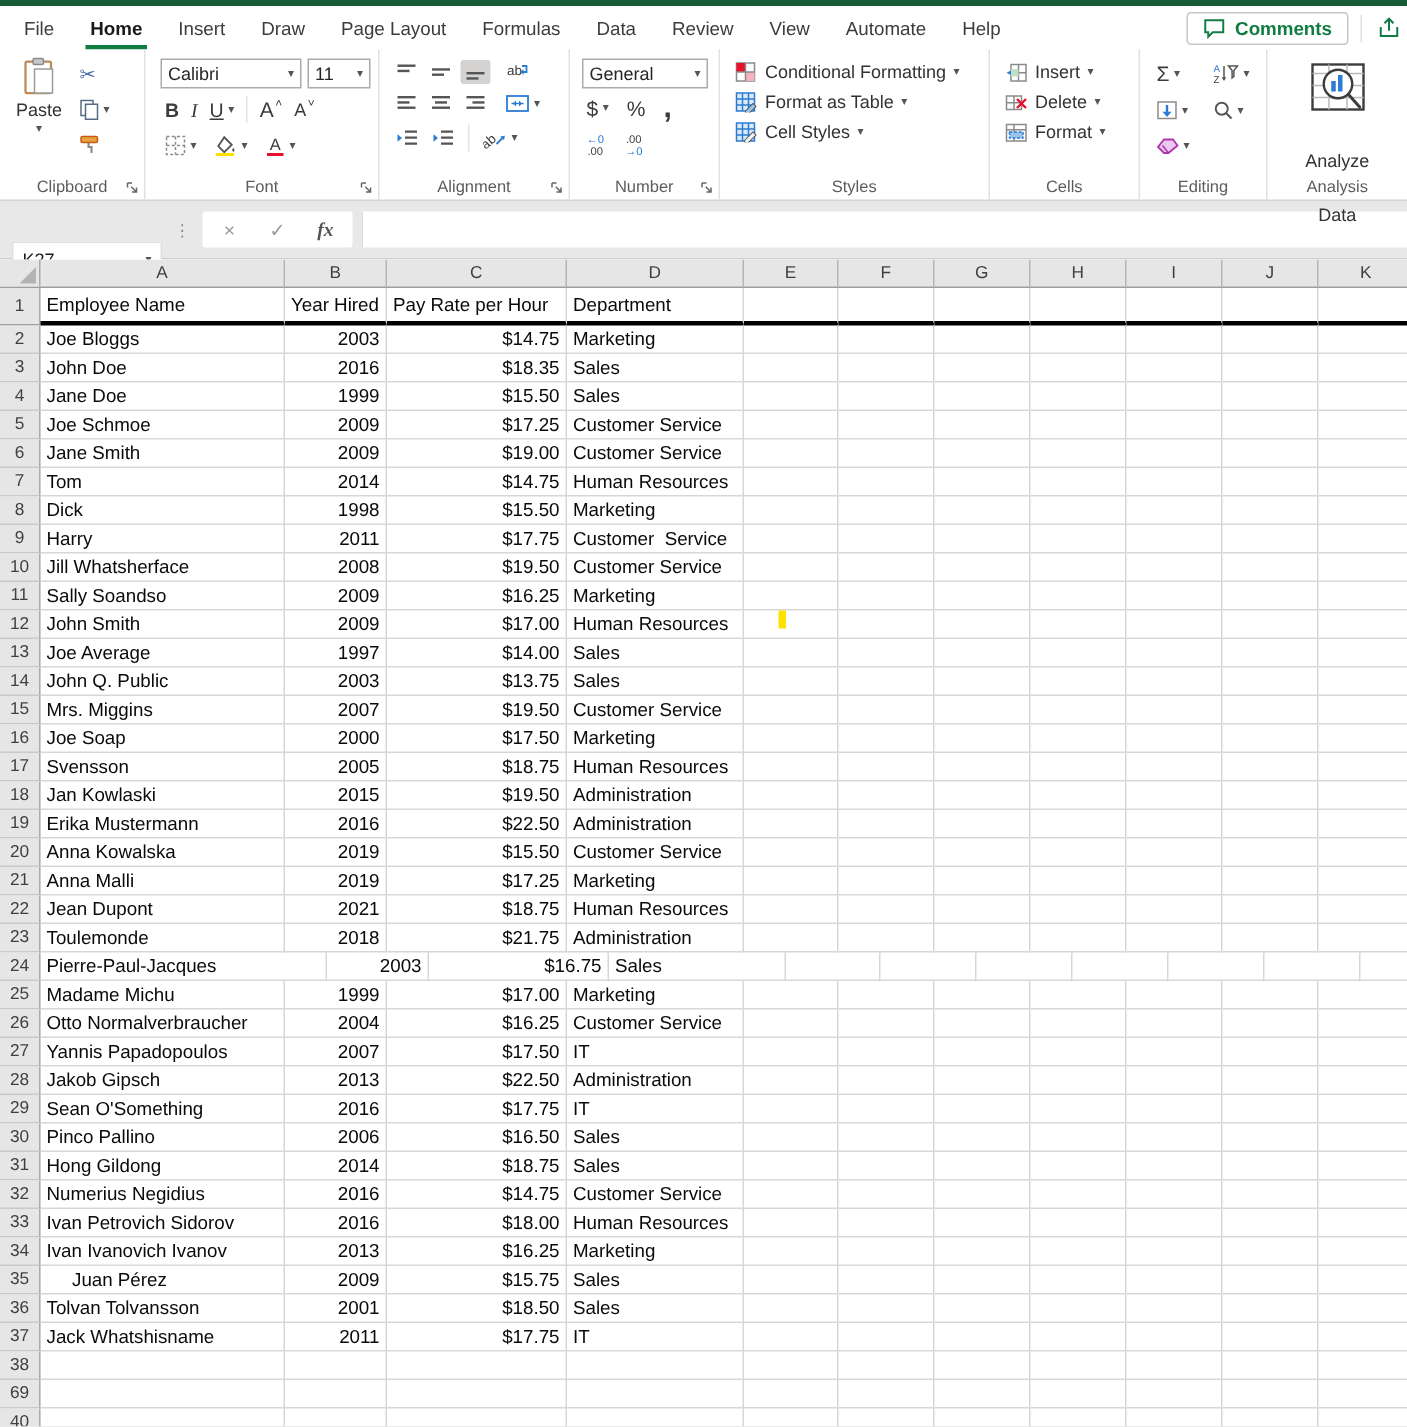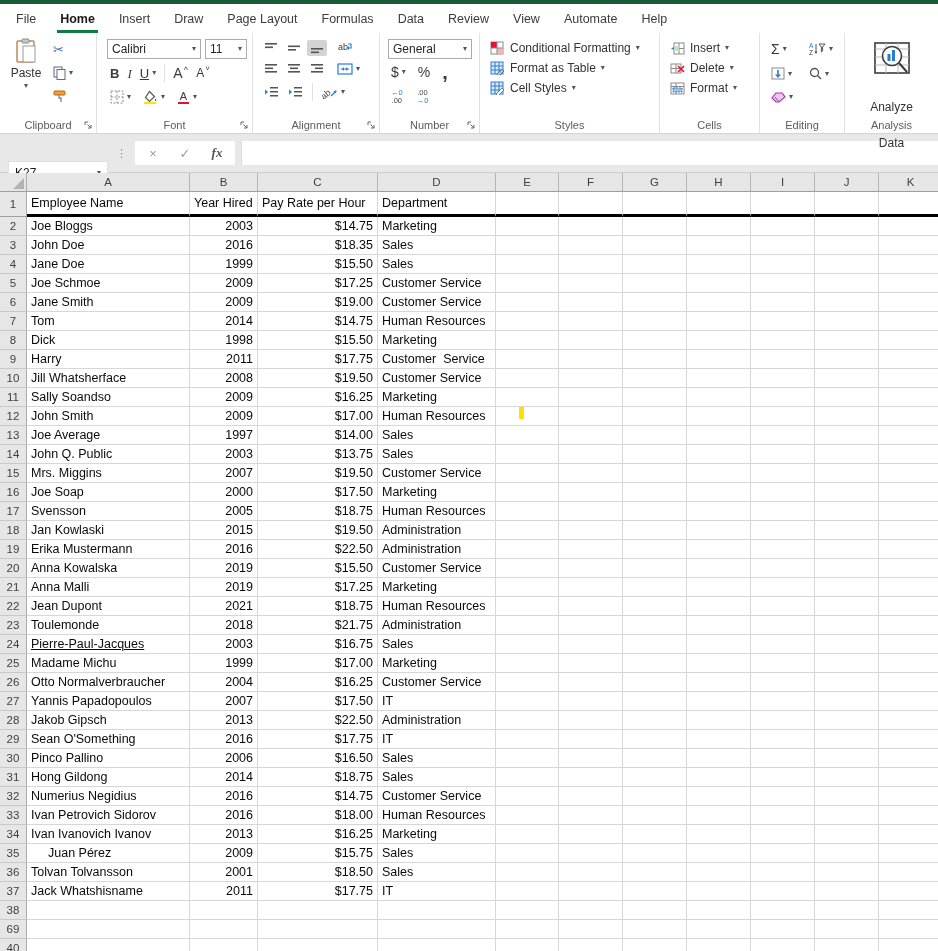--- a/index.html
+++ b/index.html
@@ -79,20 +79,40 @@
         <div class="tab">Insert</div>
         <div class="tab">Draw</div>
         <div class="tab">Page Layout</div>
         <div class="tab">Formulas</div>
         <div class="tab">Data</div>
         <div class="tab">Review</div>
         <div class="tab">View</div>
         <div class="tab">Automate</div>
         <div class="tab">Help</div>
       </nav>
+    <div class="menubar-right">
+      <button class="comments-btn">
+        <span>
+          <svg width="15" height="14" viewBox="0 0 15 14">
+              <path d="M1.5 1.5h12v8h-7l-3 3v-3h-2z" fill="none" stroke="#107C41" stroke-width="1.3"></path>
+            </svg>
+        </span>
+        <span>Comments</span>
+      </button>
+      <div class="right-sep"></div>
+      <div class="share-part">
+        <span>
+          <svg width="16" height="15" viewBox="0 0 16 15">
+              <path d="M2.5 7v6h11V7" fill="none" stroke="#107C41" stroke-width="1.3"></path>
+              <path d="M8 9.5V2M5 4.5L8 1.5l3 3" fill="none" stroke="#107C41" stroke-width="1.3"></path>
+            </svg>
+        </span>
+        <span class="chev green">▾</span>
+      </div>
+    </div>
   </div>
 
   <div class="ribbon">
 
     <div class="rgroup" style="width:97px">
       <div style="display:flex;padding:5px 0 0 6px;">
         <div class="bigbtn" style="width:40px;">
           <span>
             <svg width="24" height="26" viewBox="0 0 24 26">
                 <rect x="3" y="3" width="17" height="21" rx="1" fill="#fff" stroke="#BE8A5A" stroke-width="1.5"></rect>
@@ -845,21 +865,21 @@
           <div class="cell" style="width: 63px;"></div>
           <div class="cell" style="width: 64px;"></div>
           <div class="cell" style="width: 64px;"></div>
           <div class="cell" style="width: 64px;"></div>
           <div class="cell" style="width: 64px;"></div>
           <div class="cell" style="width: 64px;"></div>
           <div class="cell" style="width: 64px;"></div>
         </div>
         <div class="grow">
           <div class="rowh">24</div>
-          <div class="cell" style="width: 163px; text-decoration: underline;">Pierre-Paul-Jacques</div>
+          <div class="cell" style="width: 191px;">Pierre-Paul-Jacques</div>
           <div class="cell r" style="width: 68px;">2003</div>
           <div class="cell r" style="width: 120px;">$16.75</div>
           <div class="cell" style="width: 118px;">Sales</div>
           <div class="cell" style="width: 63px;"></div>
           <div class="cell" style="width: 64px;"></div>
           <div class="cell" style="width: 64px;"></div>
           <div class="cell" style="width: 64px;"></div>
           <div class="cell" style="width: 64px;"></div>
           <div class="cell" style="width: 64px;"></div>
           <div class="cell" style="width: 64px;"></div>

